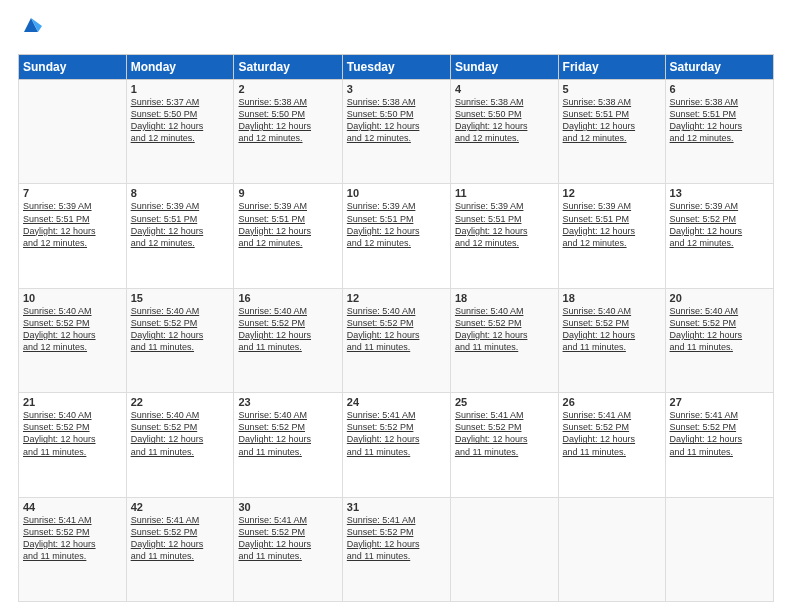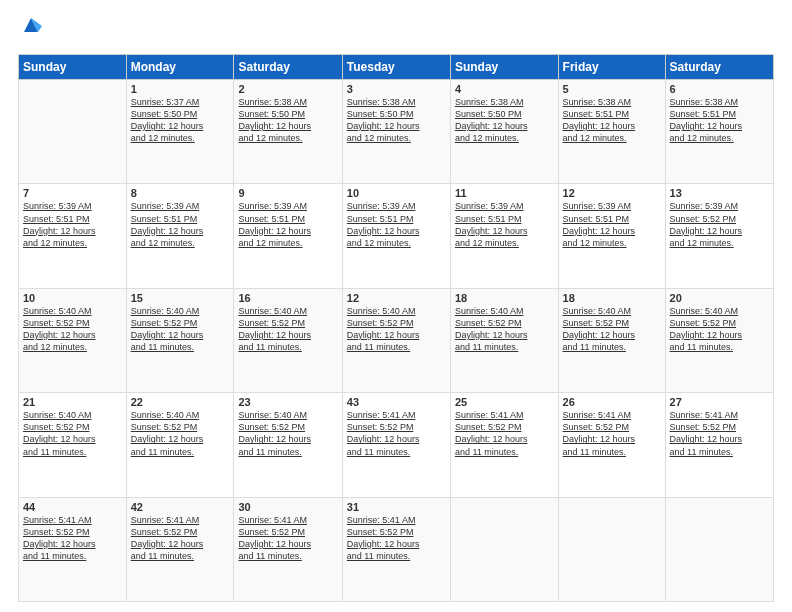--- a/index.html
+++ b/index.html
@@ -299,21 +299,21 @@
 and 11 minutes.</div>
           </td>
           <td>
             <span class="day-number">23</span>
             <div class="day-info" style="white-space: pre-line;">Sunrise: 5:40 AM
 Sunset: 5:52 PM
 Daylight: 12 hours
 and 11 minutes.</div>
           </td>
           <td>
-            <span class="day-number">43</span>
+            <span class="day-number">24</span>
             <div class="day-info" style="white-space: pre-line;">Sunrise: 5:41 AM
 Sunset: 5:52 PM
 Daylight: 12 hours
 and 11 minutes.</div>
           </td>
           <td>
             <span class="day-number">25</span>
             <div class="day-info" style="white-space: pre-line;">Sunrise: 5:41 AM
 Sunset: 5:52 PM
 Daylight: 12 hours

